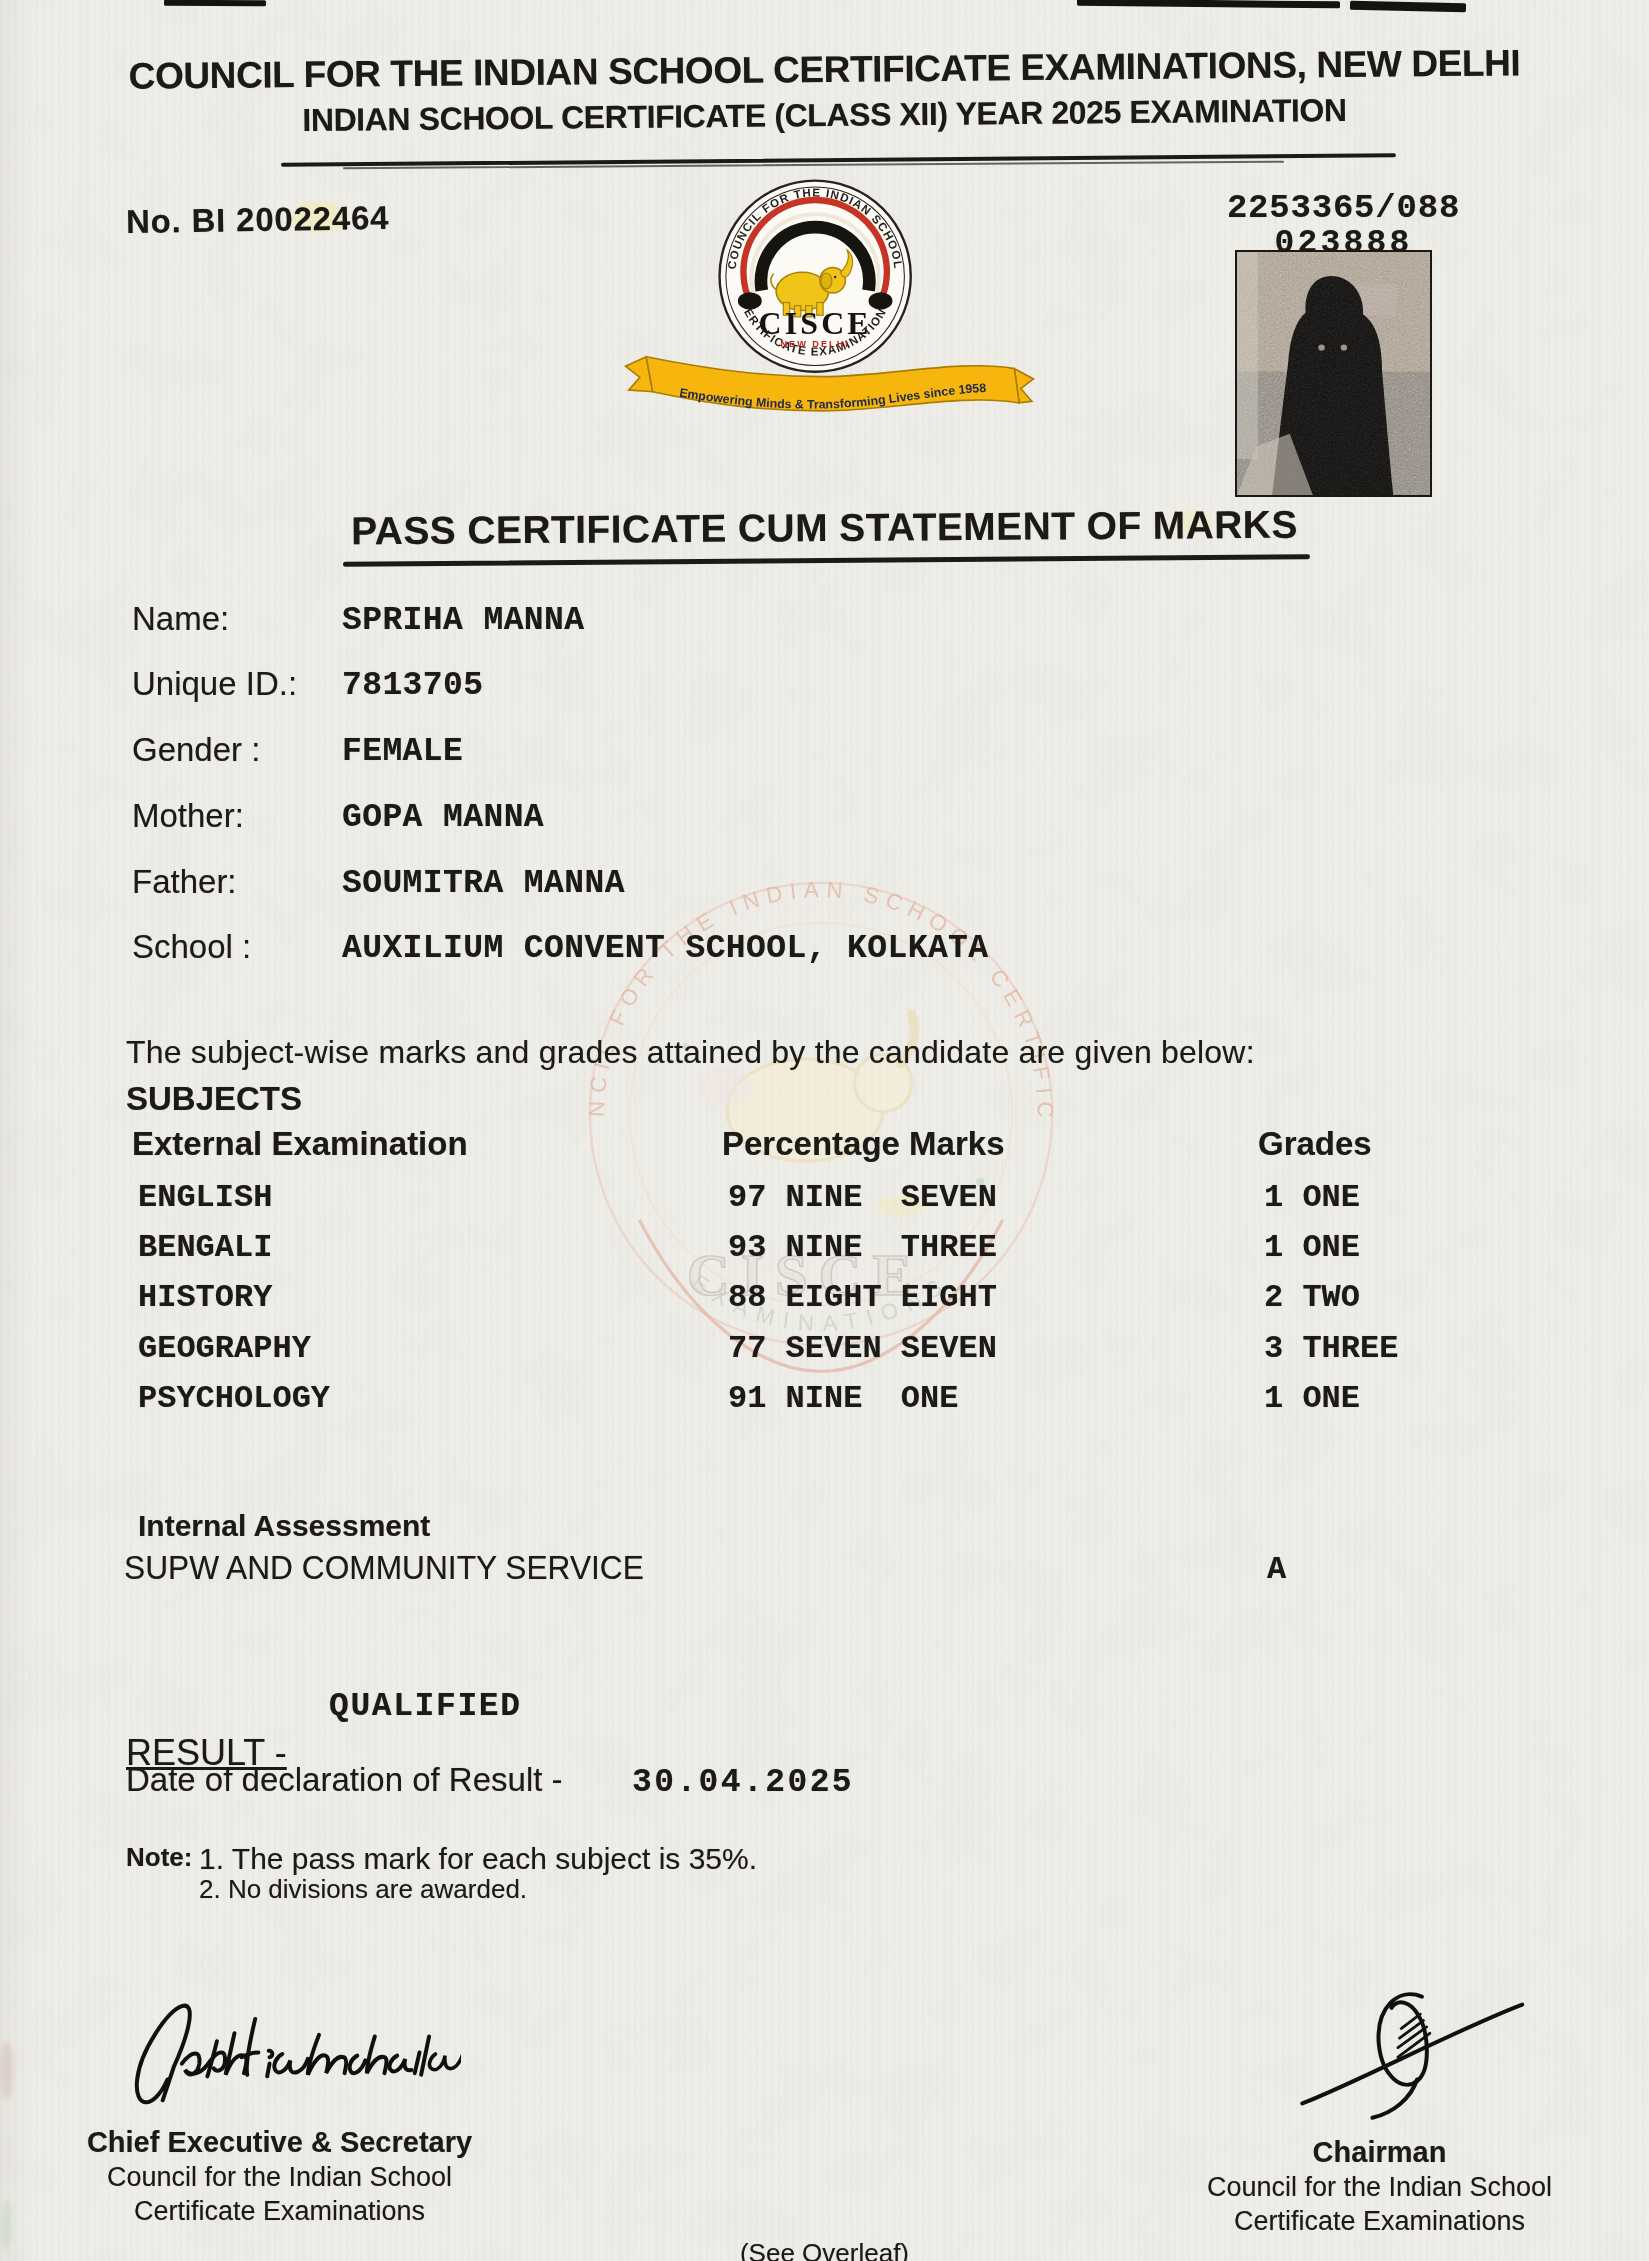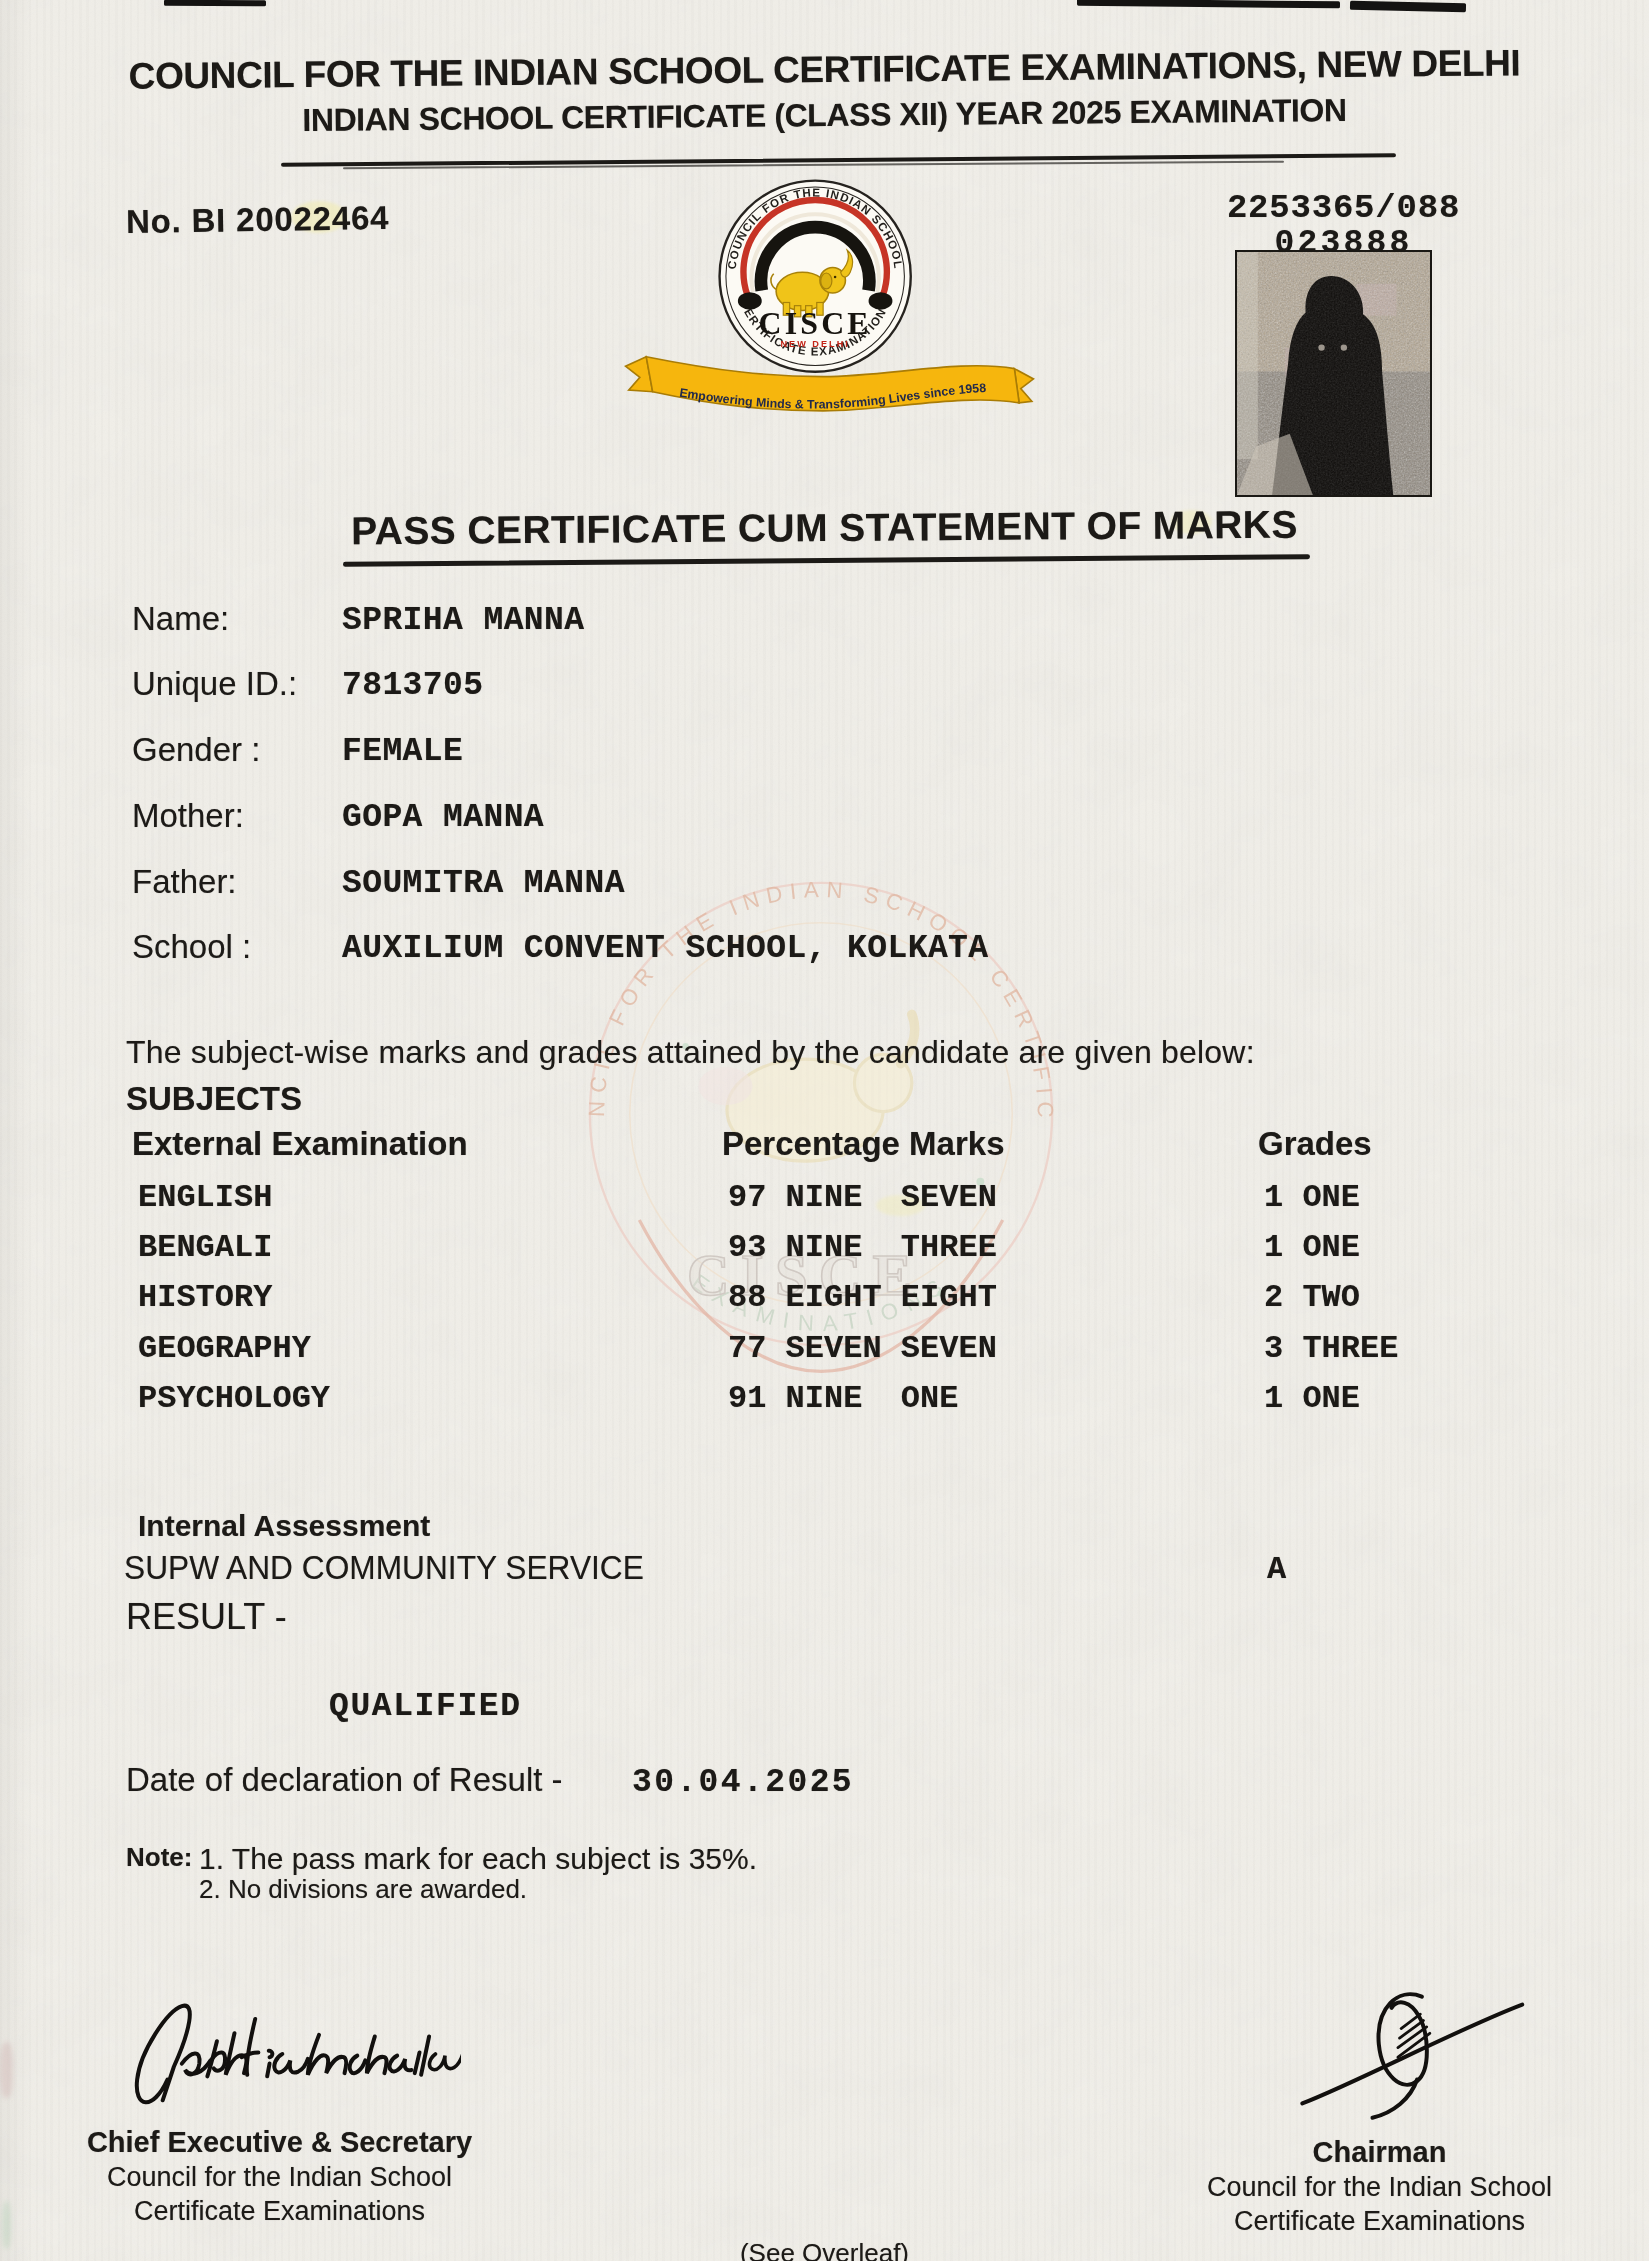--- a/index.html
+++ b/index.html
@@ -42,21 +42,21 @@
 
   .srow{position:absolute;left:132px;width:1436px;height:41px;z-index:2;font-size:32px;margin-left:6px;}
   .srow .sub{position:absolute;left:0;white-space:pre;}
   .srow .mk{position:absolute;left:590px;white-space:pre;}
   .srow .gr{position:absolute;left:1126px;white-space:pre;}
 
   .internal-h{left:138px;top:1509px;font-size:30px;}
   .supw{left:124px;top:1549px;font-size:33px;transform:scaleX(.96);transform-origin:left;}
   .supw-grade{left:1267px;top:1551px;font-size:32px;}
 
-  .result-lbl{left:126px;top:1596px;font-size:36px;}
+  .result-lbl{left:126px;top:1732px;font-size:36px;text-decoration:underline;}
   .result-val{left:329px;top:1688px;font-size:33px;letter-spacing:1.6px;}
   .date-lbl{left:126px;top:1761px;font-size:33px;}
   .date-val{left:632px;top:1764px;font-size:33px;letter-spacing:2.4px;}
 
   .note-lbl{left:126px;top:1842px;font-size:26px;}
   .note-1{left:199px;top:1842px;font-size:30px;}
   .note-2{left:199px;top:1874px;font-size:26px;}
 
   .sig-block-left{left:76px;top:2126px;width:407px;z-index:2;}
   .sig-block-right{left:1192px;top:2136px;width:375px;z-index:2;}

